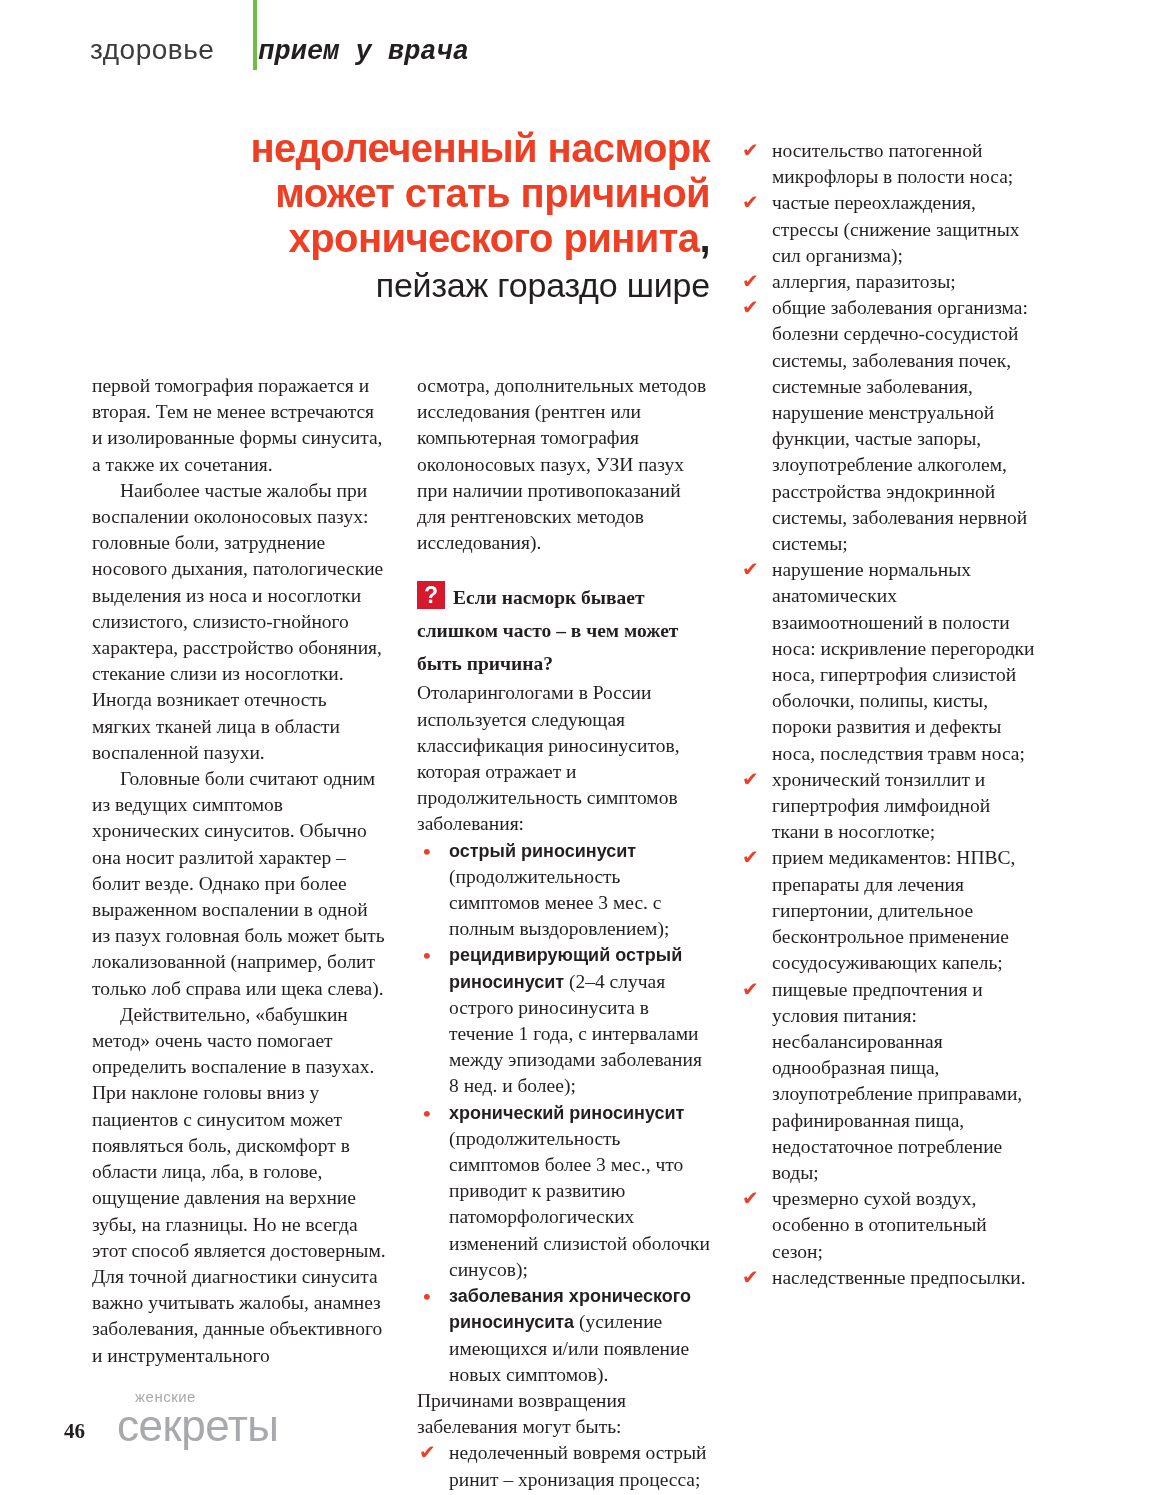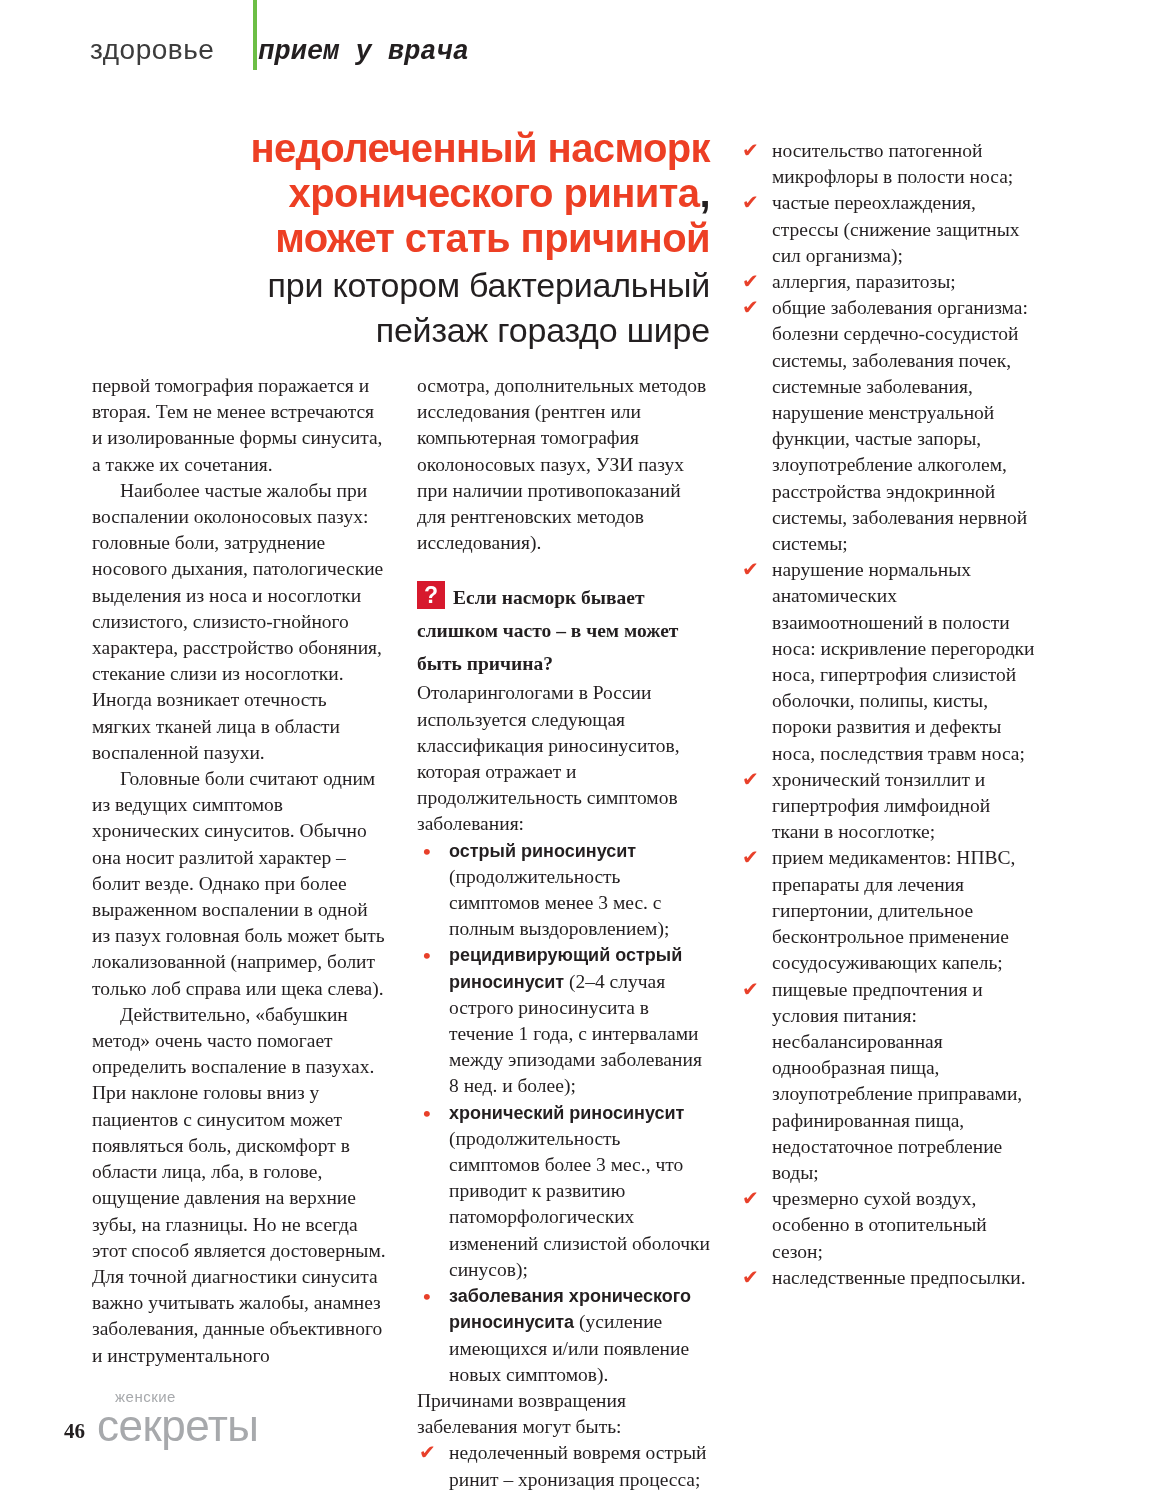--- a/index.html
+++ b/index.html
@@ -97,21 +97,21 @@
   }
   .lead{
     font-family:"Liberation Sans", sans-serif;
     font-weight:bold;font-size:18px;
   }
 
   
   .footer{position:absolute;left:64px;top:1404px;display:flex;align-items:flex-end;}
   .pagenum{
     font-family:"Liberation Serif", serif;font-weight:bold;
-    font-size:21px;color:#231f20;margin-right:12px;padding-bottom:4px;
+    font-size:21px;color:#231f20;margin-right:32px;padding-bottom:4px;
   }
   .logo{position:relative;line-height:1;}
   .logo-small{
     font-family:"Liberation Sans", sans-serif;
     font-size:15px;color:#a7a9ac;letter-spacing:.5px;
     position:absolute;left:18px;top:-15px;
   }
   .logo-big{
     font-family:"Liberation Sans", sans-serif;
     font-size:44px;color:#a7a9ac;letter-spacing:-0.5px;
@@ -124,23 +124,22 @@
 <div class="page">
 
   <div class="kicker-rule"></div>
   <div class="kicker">
     <span class="kicker-main">здоровье</span>
     <span class="kicker-sub">прием у врача</span>
   </div>
 
   <div class="headline">
     <div class="hl-red">недолеченный насморк</div>
+    <div class="hl-red">может стать причиной</div>
     <div class="hl-red"><span>хронического ринита</span><span class="comma">,</span></div>
-    <div class="hl-red">может стать причиной</div>
-    <div class="hl-black">при котором бактериальный</div>
     <div class="hl-black">пейзаж гораздо шире</div>
   </div>
 
   <div class="col" id="col1">
     <p class="noindent">первой томография поражается и вторая. Тем не менее встречаются и изолированные формы синусита, а также их сочетания.</p>
     <p>Наиболее частые жалобы при воспалении околоносовых пазух: головные боли, затруднение носового дыхания, патологические выделения из носа и носоглотки слизистого, слизисто-гнойного характера, расстройство обоняния, стекание слизи из носоглотки. Иногда возникает отечность мягких тканей лица в области воспаленной пазухи.</p>
     <p>Головные боли считают одним из ведущих симптомов хронических синуситов. Обычно она носит разлитой характер – болит везде. Однако при более выраженном воспалении в одной из пазух головная боль может быть локализованной (например, болит только лоб справа или щека слева).</p>
     <p>Действительно, «бабушкин метод» очень часто помогает определить воспаление в пазухах. При наклоне головы вниз у пациентов с синуситом может появляться боль, дискомфорт в области лица, лба, в голове, ощущение давления на верхние зубы, на глазницы. Но не всегда этот способ  является достоверным. Для точной диагностики синусита важно учитывать жалобы, анамнез заболевания, данные объективного и инструментального</p>
   </div>
 

